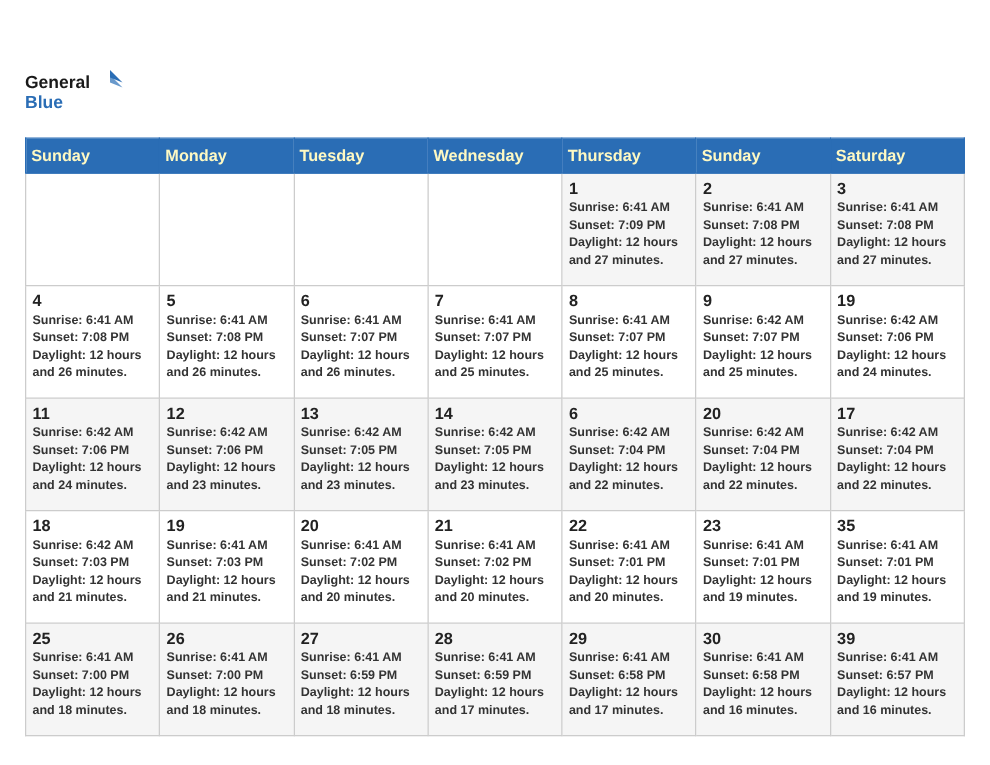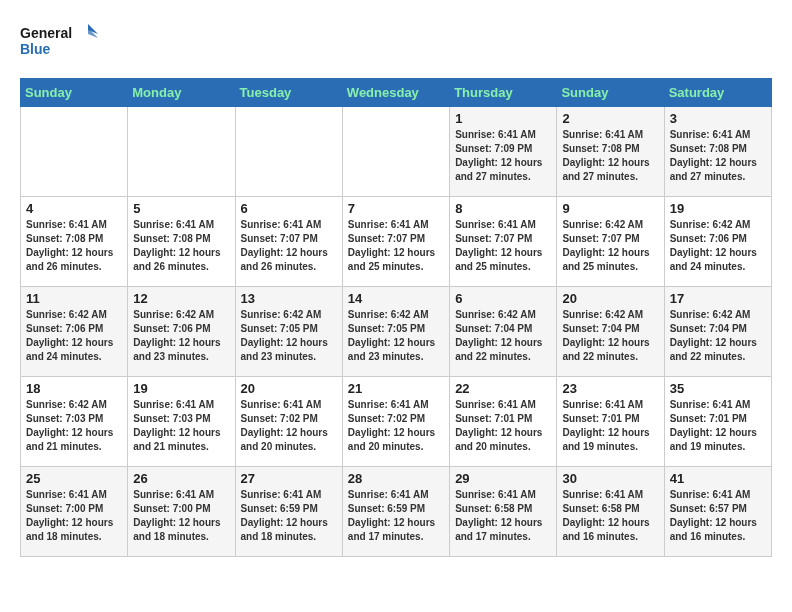--- a/index.html
+++ b/index.html
@@ -8,20 +8,21 @@
       background: #fff;
       width: 792px;
       min-height: 612px;
       padding: 20px;
     }
     .header {
       display: flex;
       justify-content: space-between;
       align-items: center;
       margin-bottom: 16px;
+      margin-top: 32px;
     }
     .logo {
       display: flex;
       align-items: center;
       gap: 4px;
     }
     .title-block {
       text-align: right;
     }
     .month-title {
@@ -34,21 +35,21 @@
       font-size: 15px;
       color: #444;
     }
     table {
       width: 100%;
       border-collapse: collapse;
       table-layout: fixed;
     }
     thead tr th {
       background-color: #2a6db5;
-      color: #86efac;
+      color: #fef9c3;
       font-size: 13px;
       font-weight: bold;
       padding: 6px 4px;
       text-align: left;
       border: 1px solid #2a6db5;
     }
     tbody tr td {
       vertical-align: top;
       border: 1px solid #ccc;
       padding: 4px 5px;
@@ -327,21 +328,21 @@
 and 17 minutes.</div>
         </td>
         <td>
           <span class="day-number">30</span>
           <div class="day-info" style="white-space: pre-line;">Sunrise: 6:41 AM
 Sunset: 6:58 PM
 Daylight: 12 hours
 and 16 minutes.</div>
         </td>
         <td>
-          <span class="day-number">41</span>
+          <span class="day-number">39</span>
           <div class="day-info" style="white-space: pre-line;">Sunrise: 6:41 AM
 Sunset: 6:57 PM
 Daylight: 12 hours
 and 16 minutes.</div>
         </td>
       </tr>
     </tbody>
 </table>
 
 </body></html>

